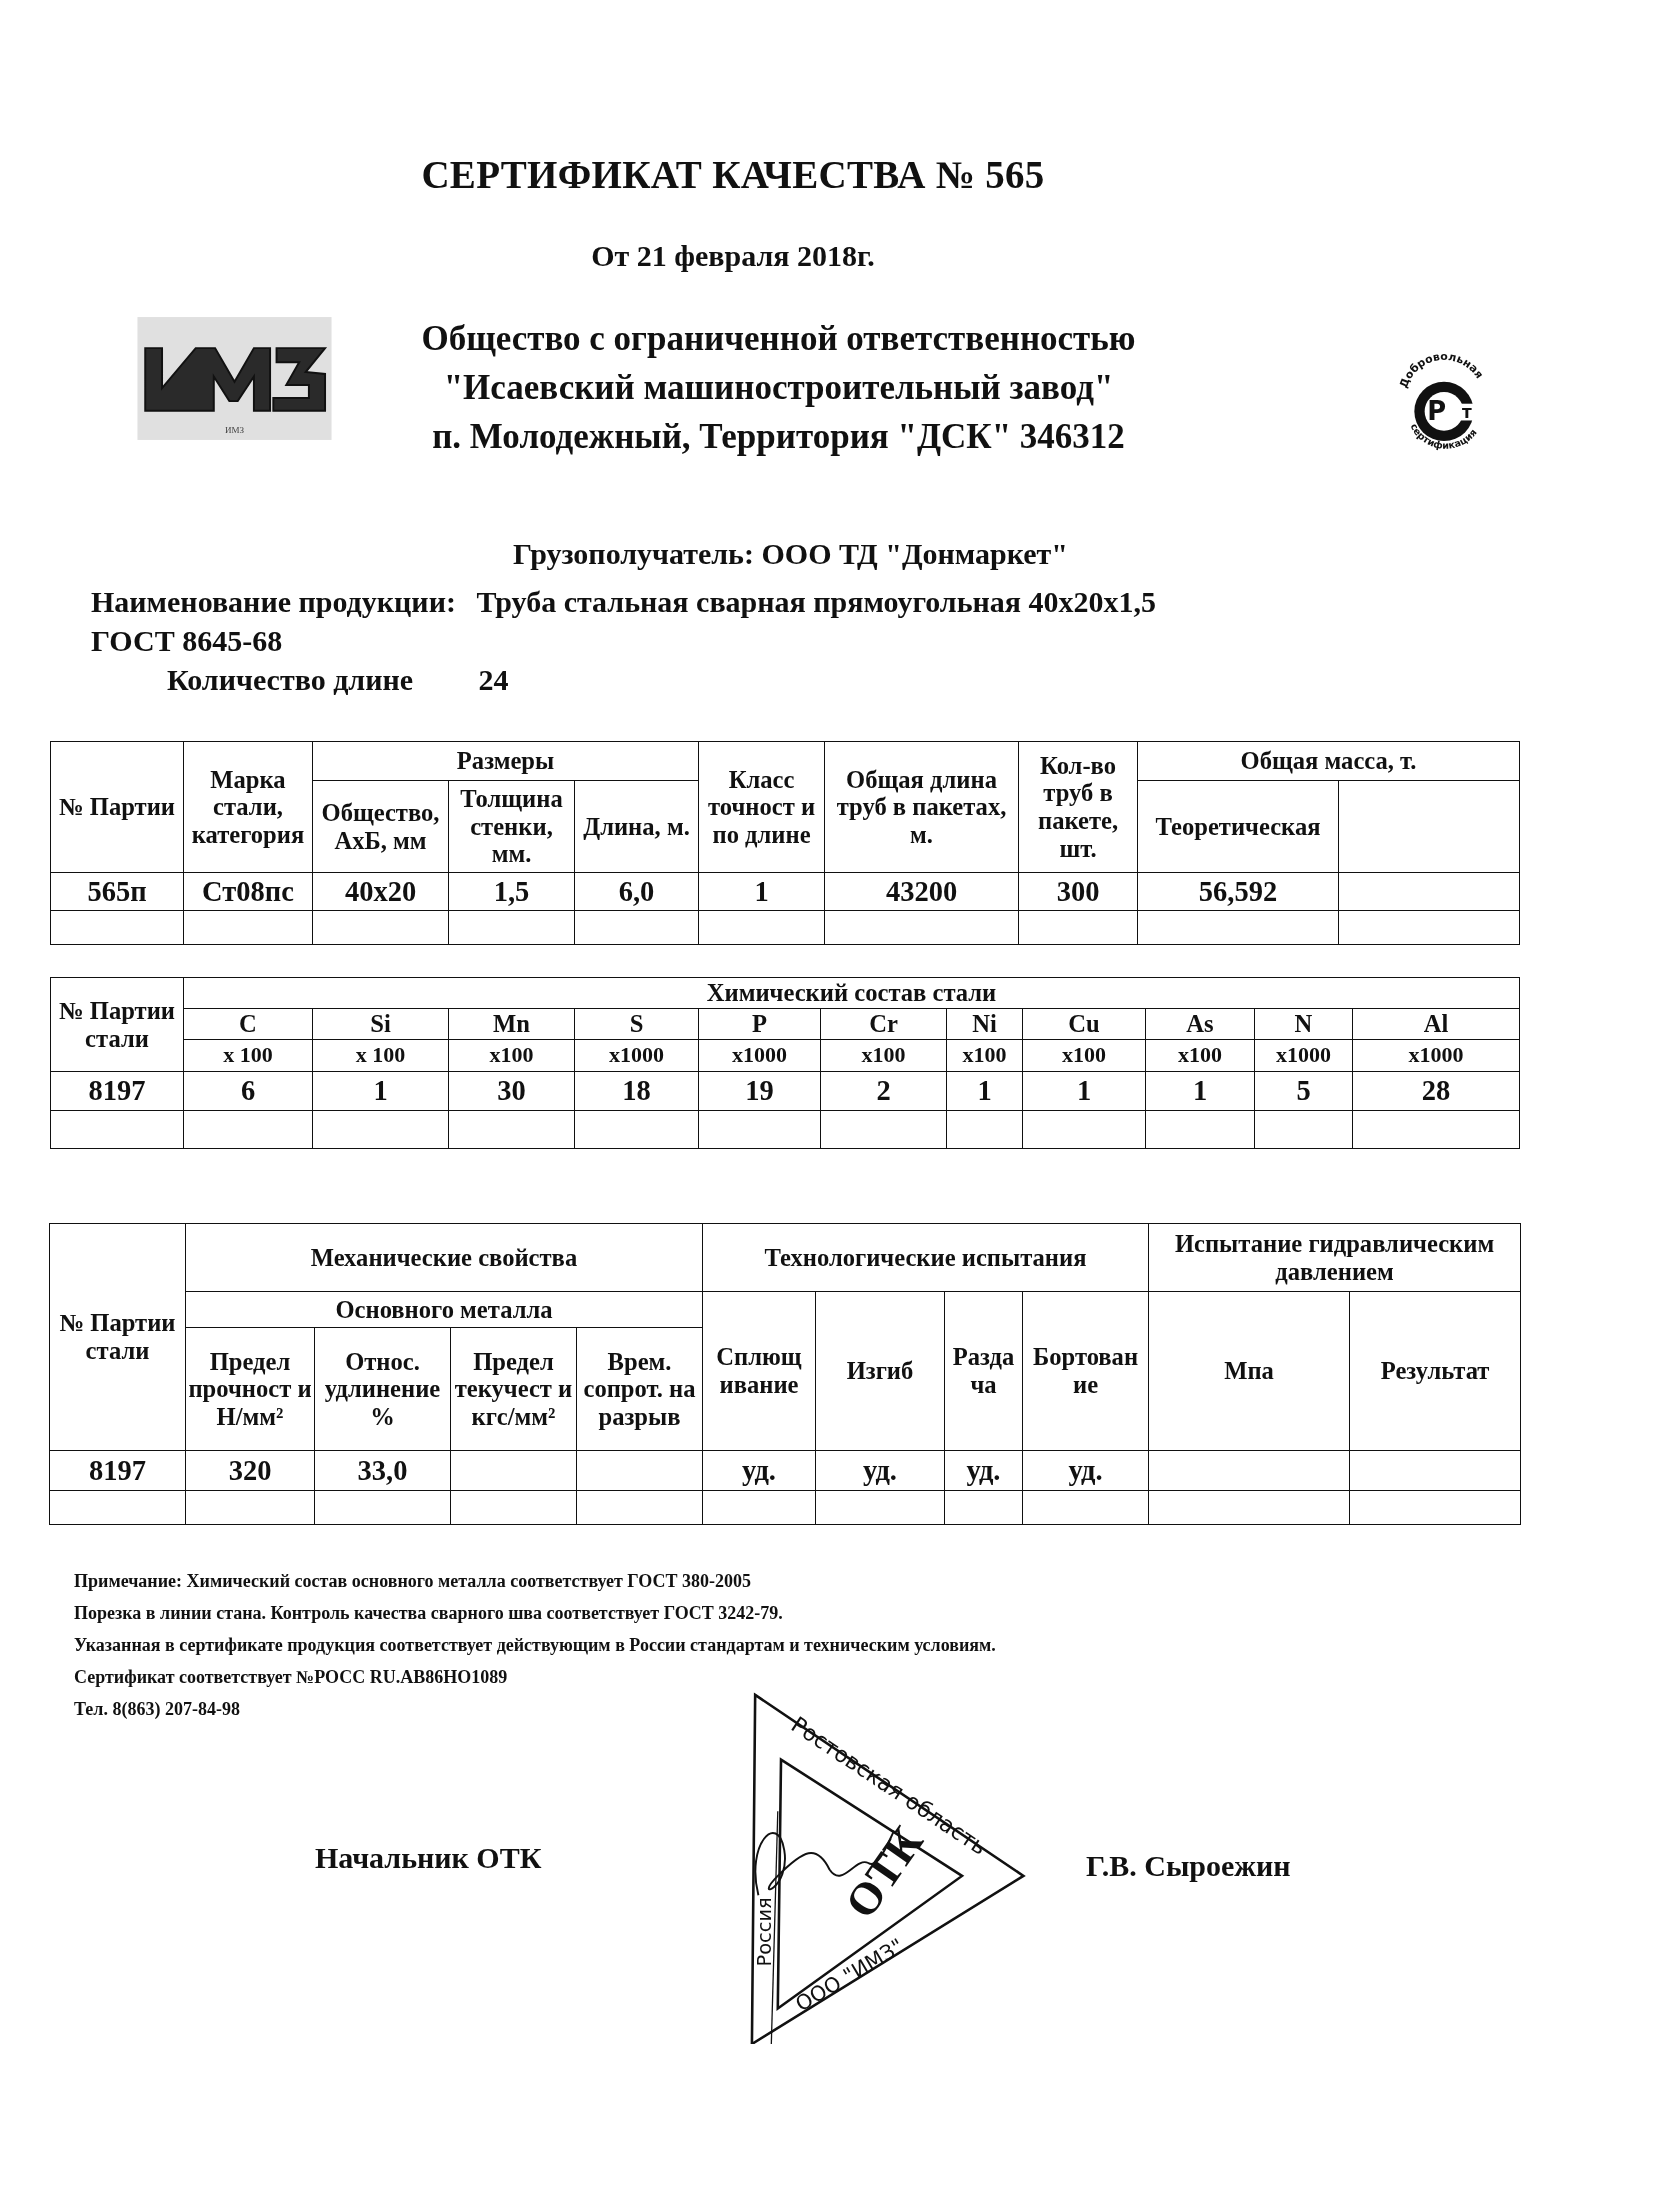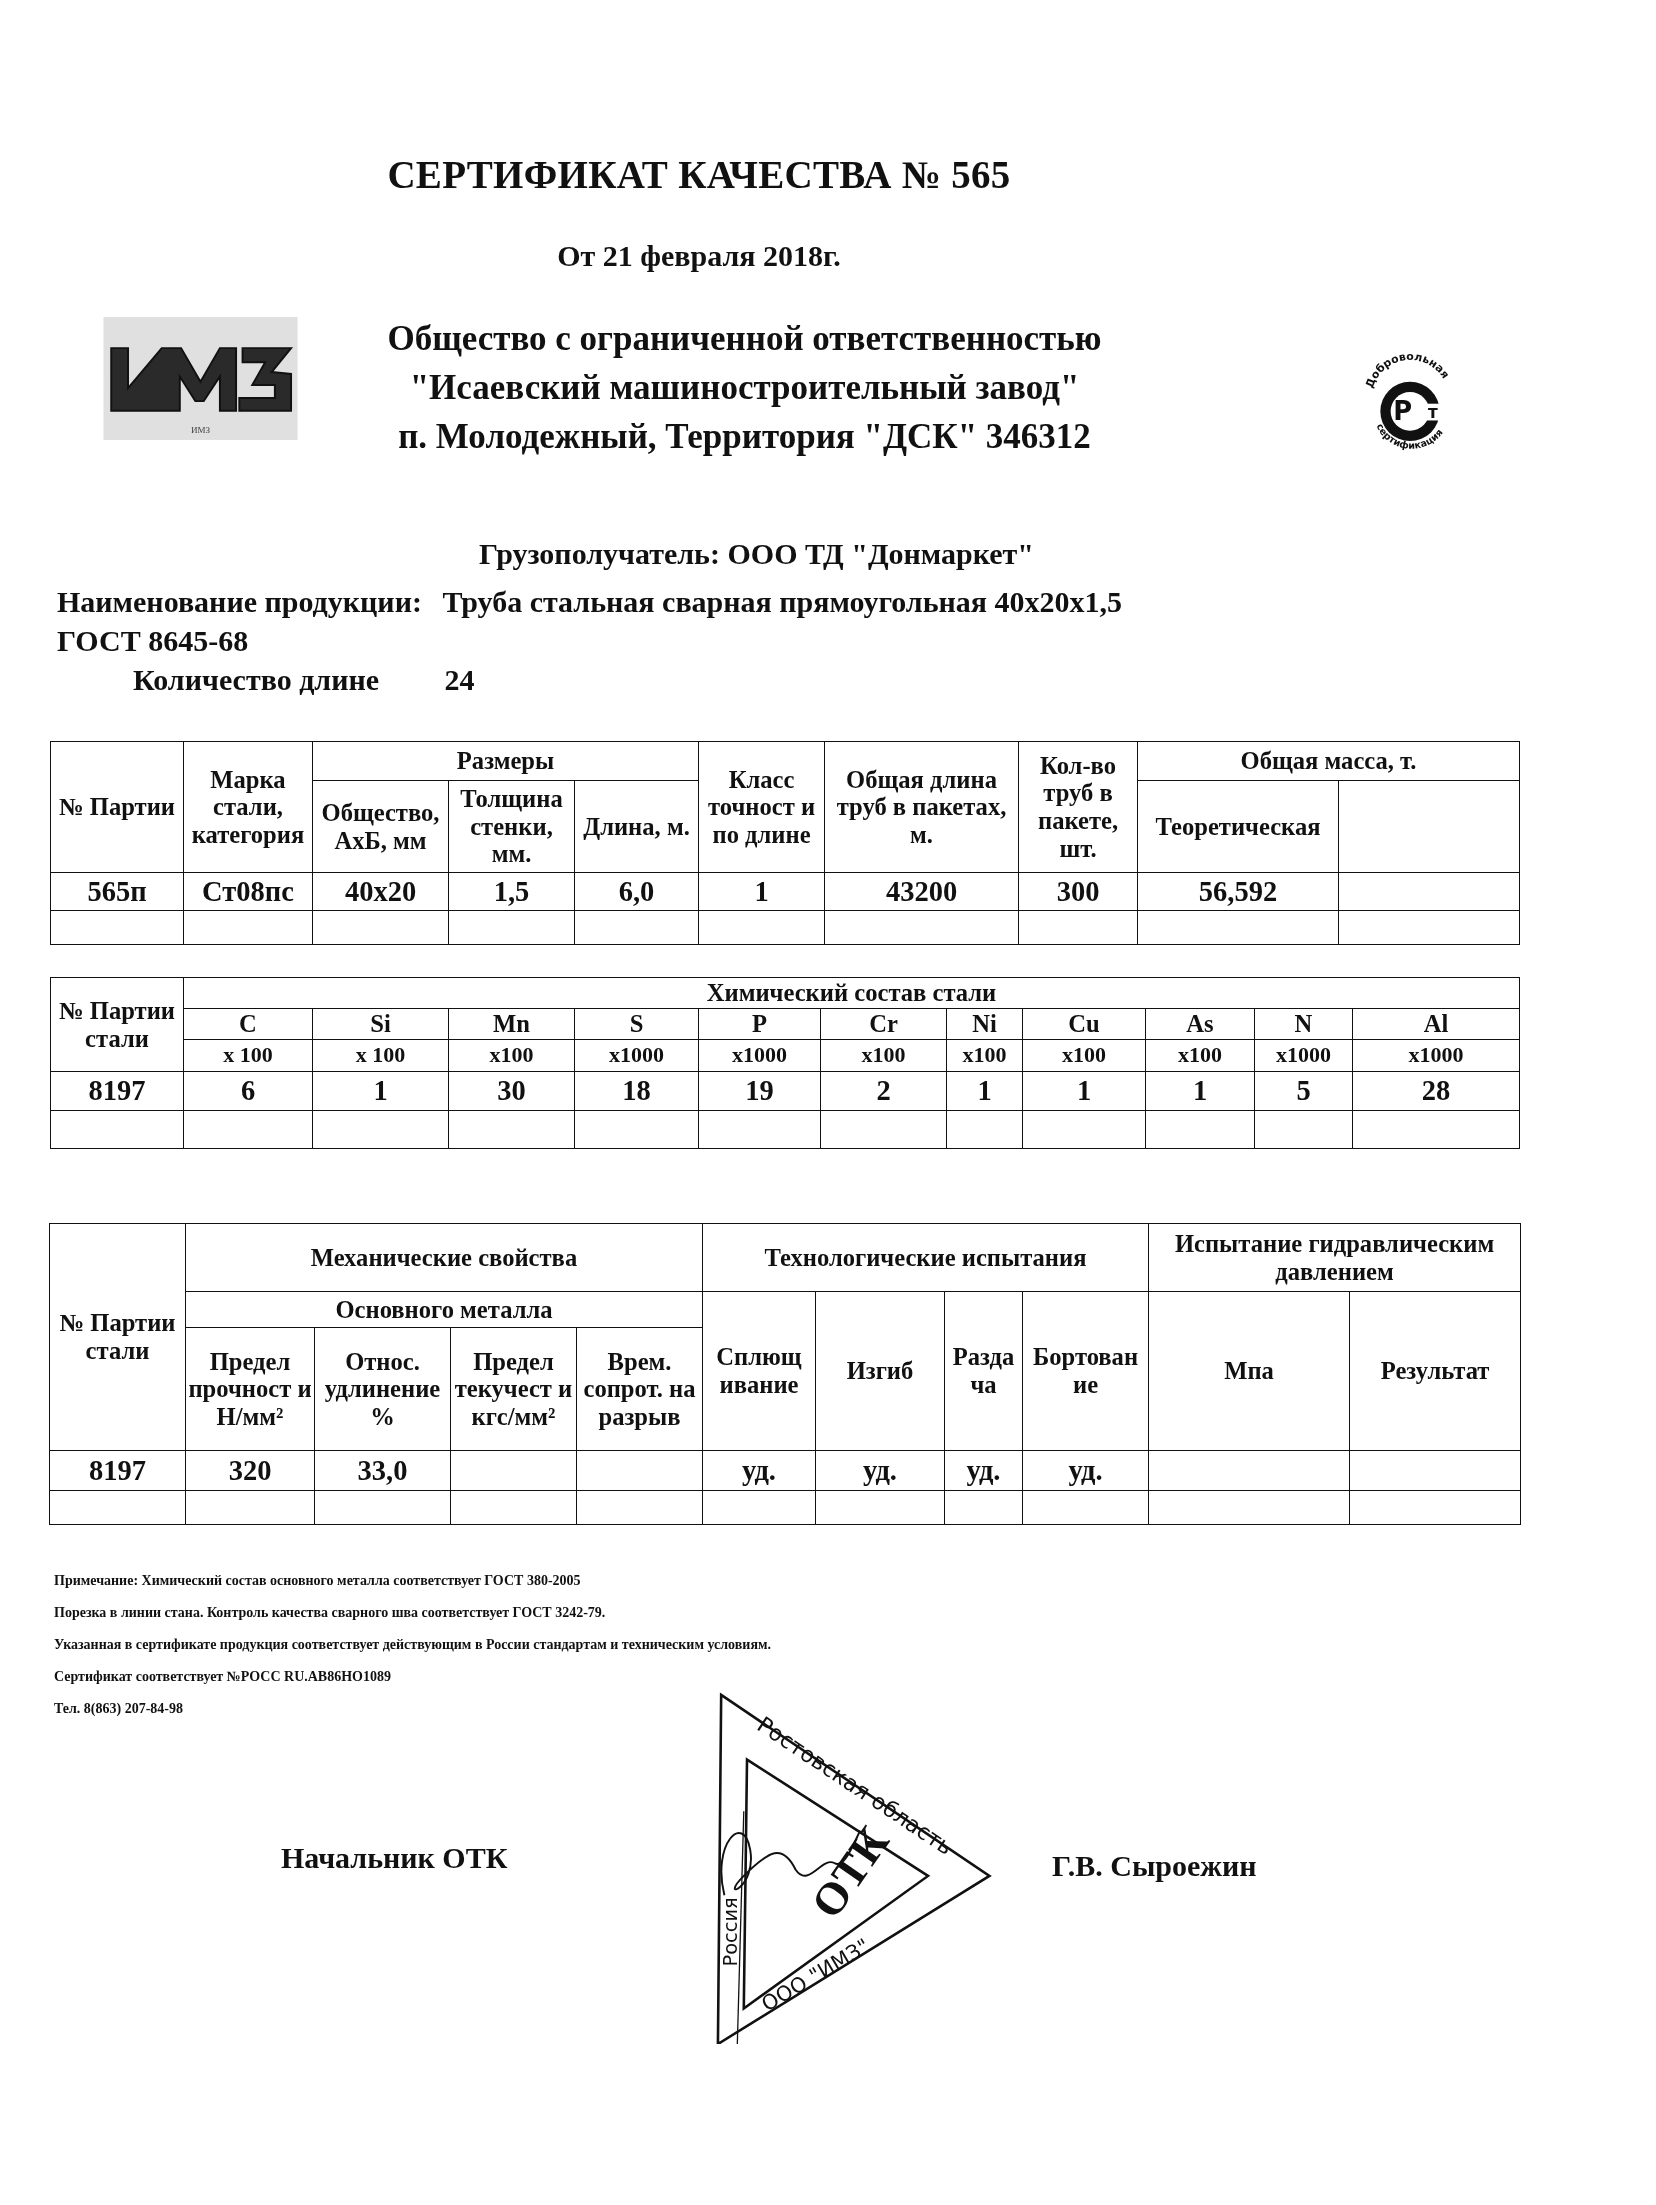--- a/index.html
+++ b/index.html
@@ -1,36 +1,36 @@
 <!DOCTYPE html>
 <html style="font-size:10.4px"><head>
 <meta charset="utf-8">
 <style>
   html, body { margin: 0; padding: 0; background: #ffffff; }
   body {
     width: 1657px; height: 2205px; position: relative; overflow: hidden;
     font-family: "Liberation Serif", "DejaVu Serif", serif; color: #111;
   }
-  .abs { position: absolute; }
+  .abs { position: absolute; padding-left: 34px; }
   .title { left: 0; width: 1398px; top: 152px; text-align: center; font-size: 39px; font-weight: bold; letter-spacing: 0.3px; }
   .date { left: 0; width: 1398px; top: 239px; text-align: center; font-size: 30px; font-weight: bold; }
   .org { left: 324px; width: 841px; top: 314px; text-align: center; font-size: 35px; font-weight: bold; line-height: 49px; }
   .consignee { left: 479px; top: 537px; font-size: 30px; font-weight: bold; }
   .product { left: 57px; top: 582px; font-size: 30px; font-weight: bold; line-height: 39px; }
   .product .val { margin-left: 13px; }
   .places { left: 133px; top: 663px; font-size: 30px; font-weight: bold; }
   .places .val { margin-left: 58px; }
 
   table.grid { position: absolute; border-collapse: collapse; table-layout: fixed; }
   table.grid td { border: 1.9px solid #111; text-align: center; vertical-align: middle; padding: 0 1.3px; line-height: 1.12; }
   .hdr { font-size: 24.6px; font-weight: bold; }
   .val-cell { font-size: 28.5px; font-weight: bold; }
   .small-hdr { font-size: 22px; font-weight: bold; }
 
-  .notes { left: 54px; top: 1565px; font-size: 14px; font-weight: bold; line-height: 32px; }
+  .notes { left: 40px; top: 1565px; font-size: 18px; font-weight: bold; line-height: 32px; }
   .notes div { white-space: nowrap; }
 
   .sig-title { left: 281px; top: 1841px; font-size: 30px; font-weight: bold; }
   .sig-name { left: 1052px; top: 1849px; font-size: 30px; font-weight: bold; }
 
   .logo-imz { left: 97px; top: 304px; width: 207px; height: 149px; }
   .logo-rst { left: 1352px; top: 353px; width: 116px; height: 104px; }
   .stamp { left: 705px; top: 1682px; width: 362px; height: 362px; }
 </style>
 </head>

